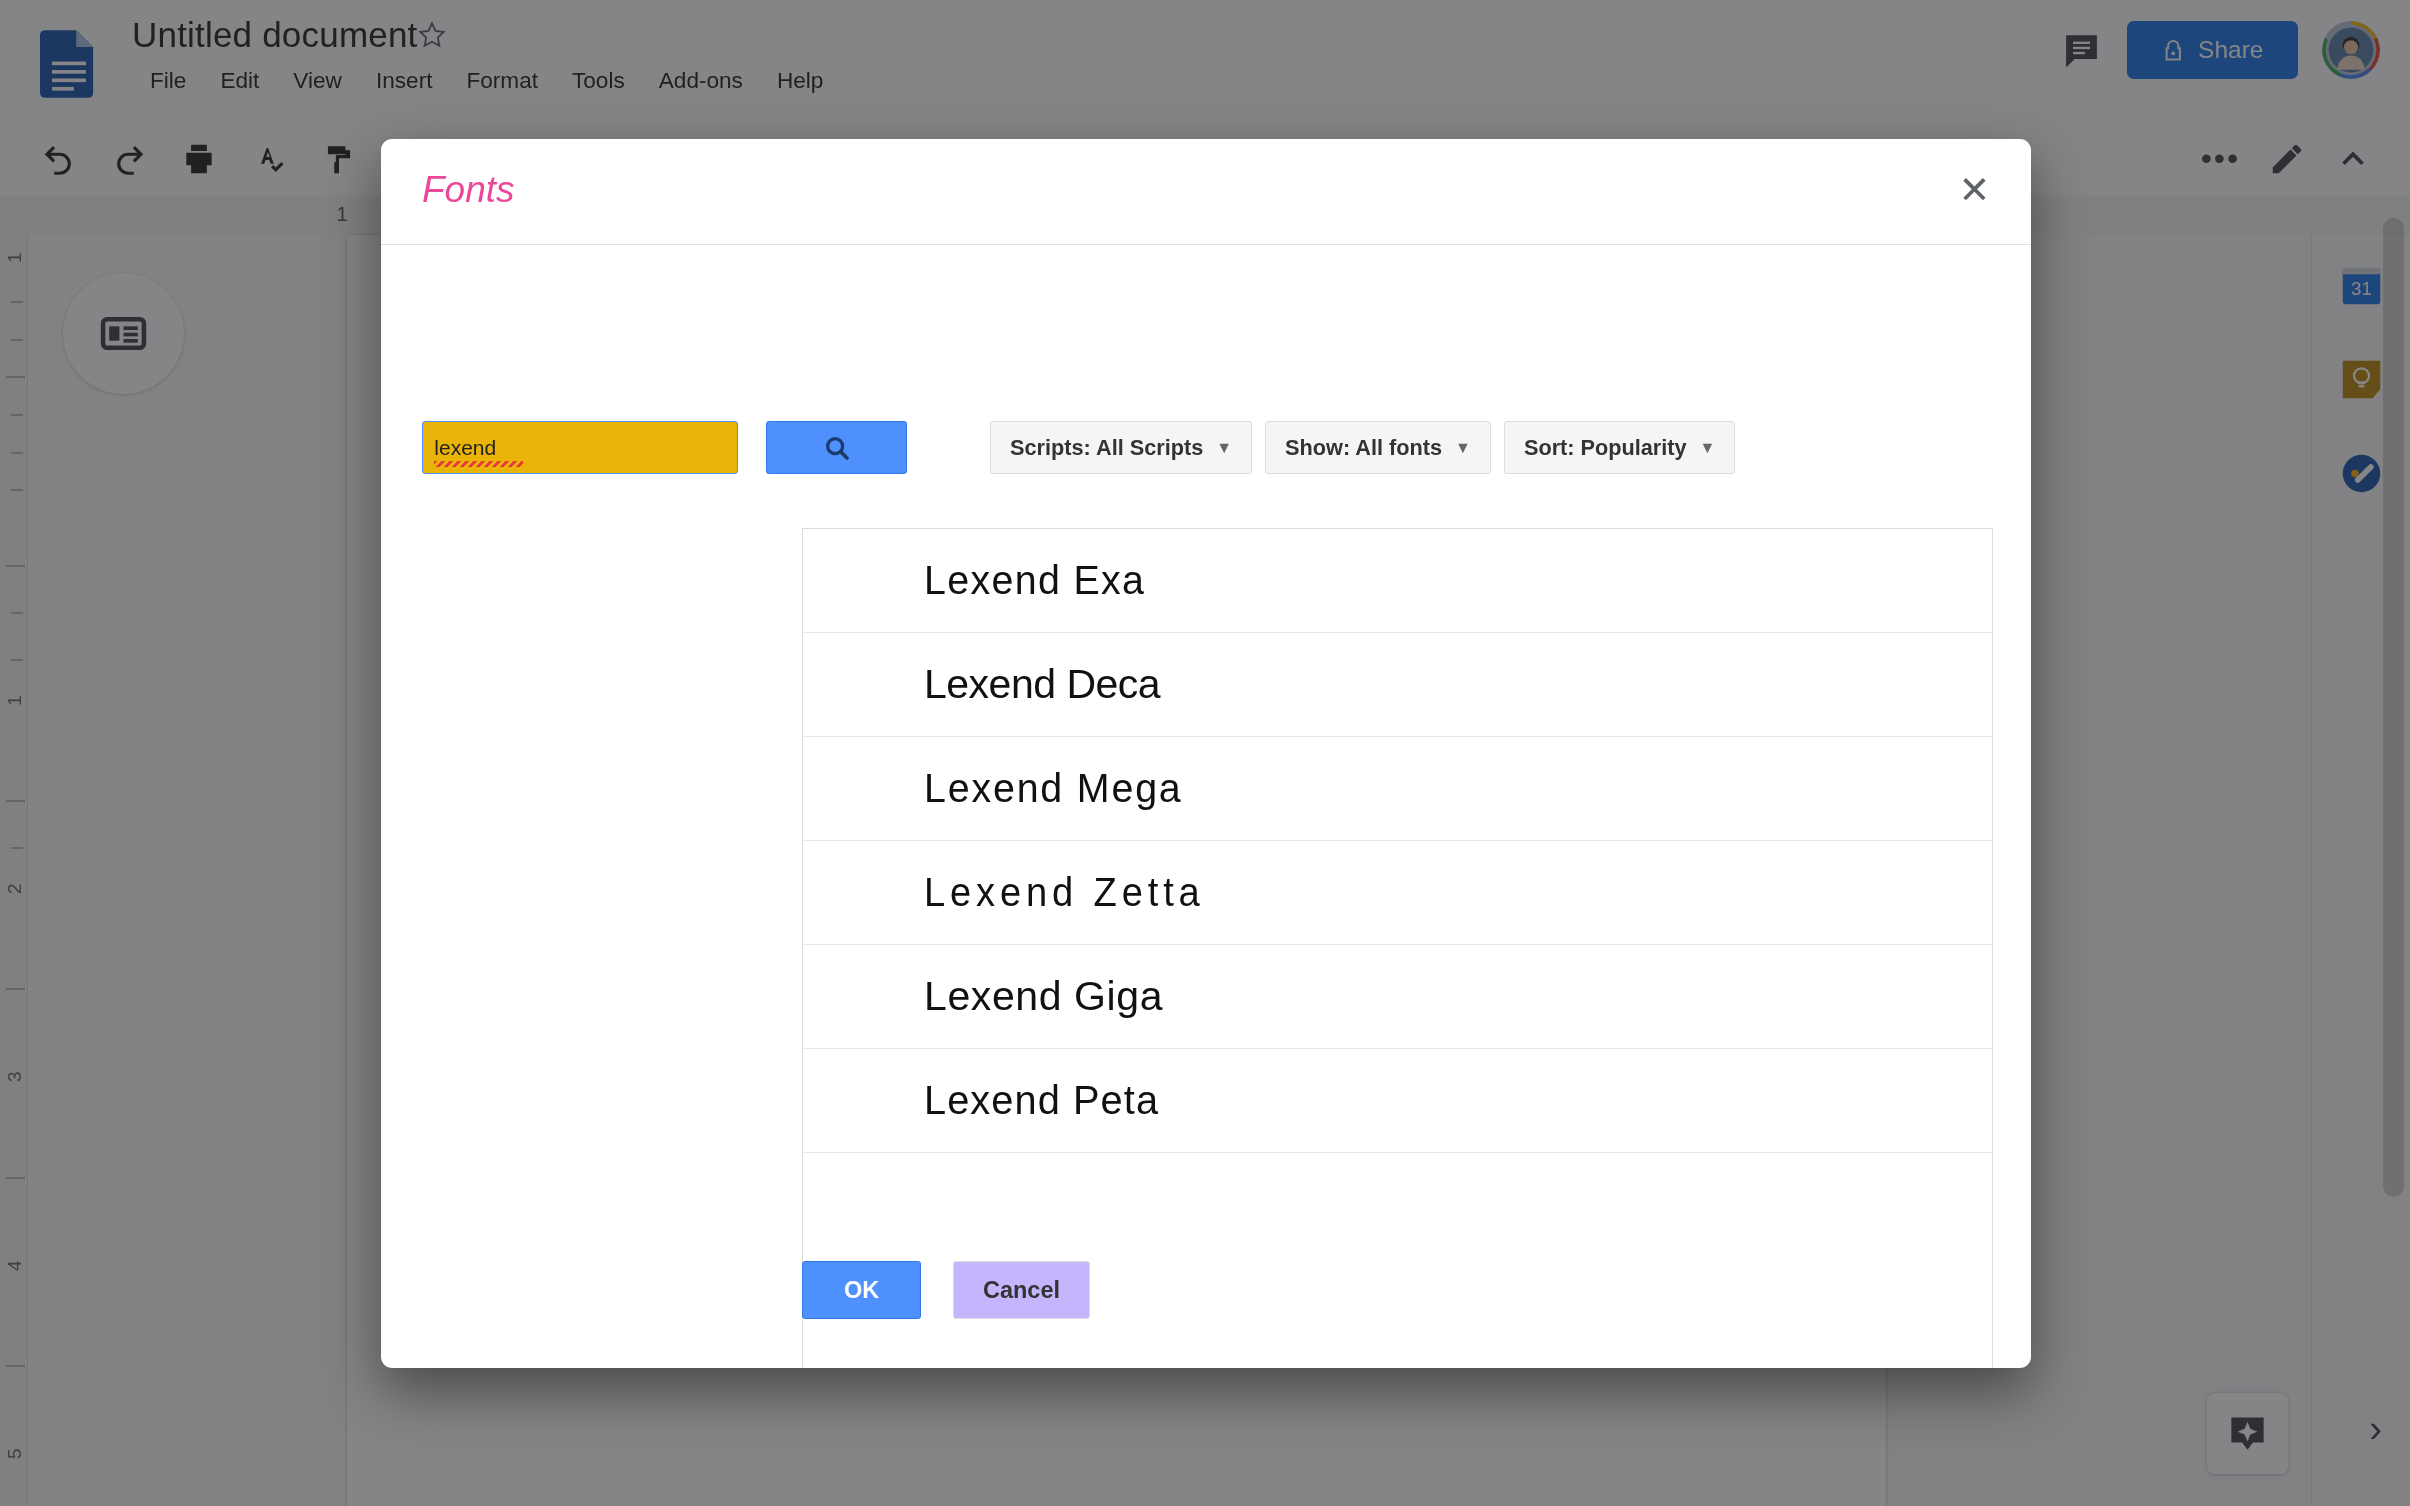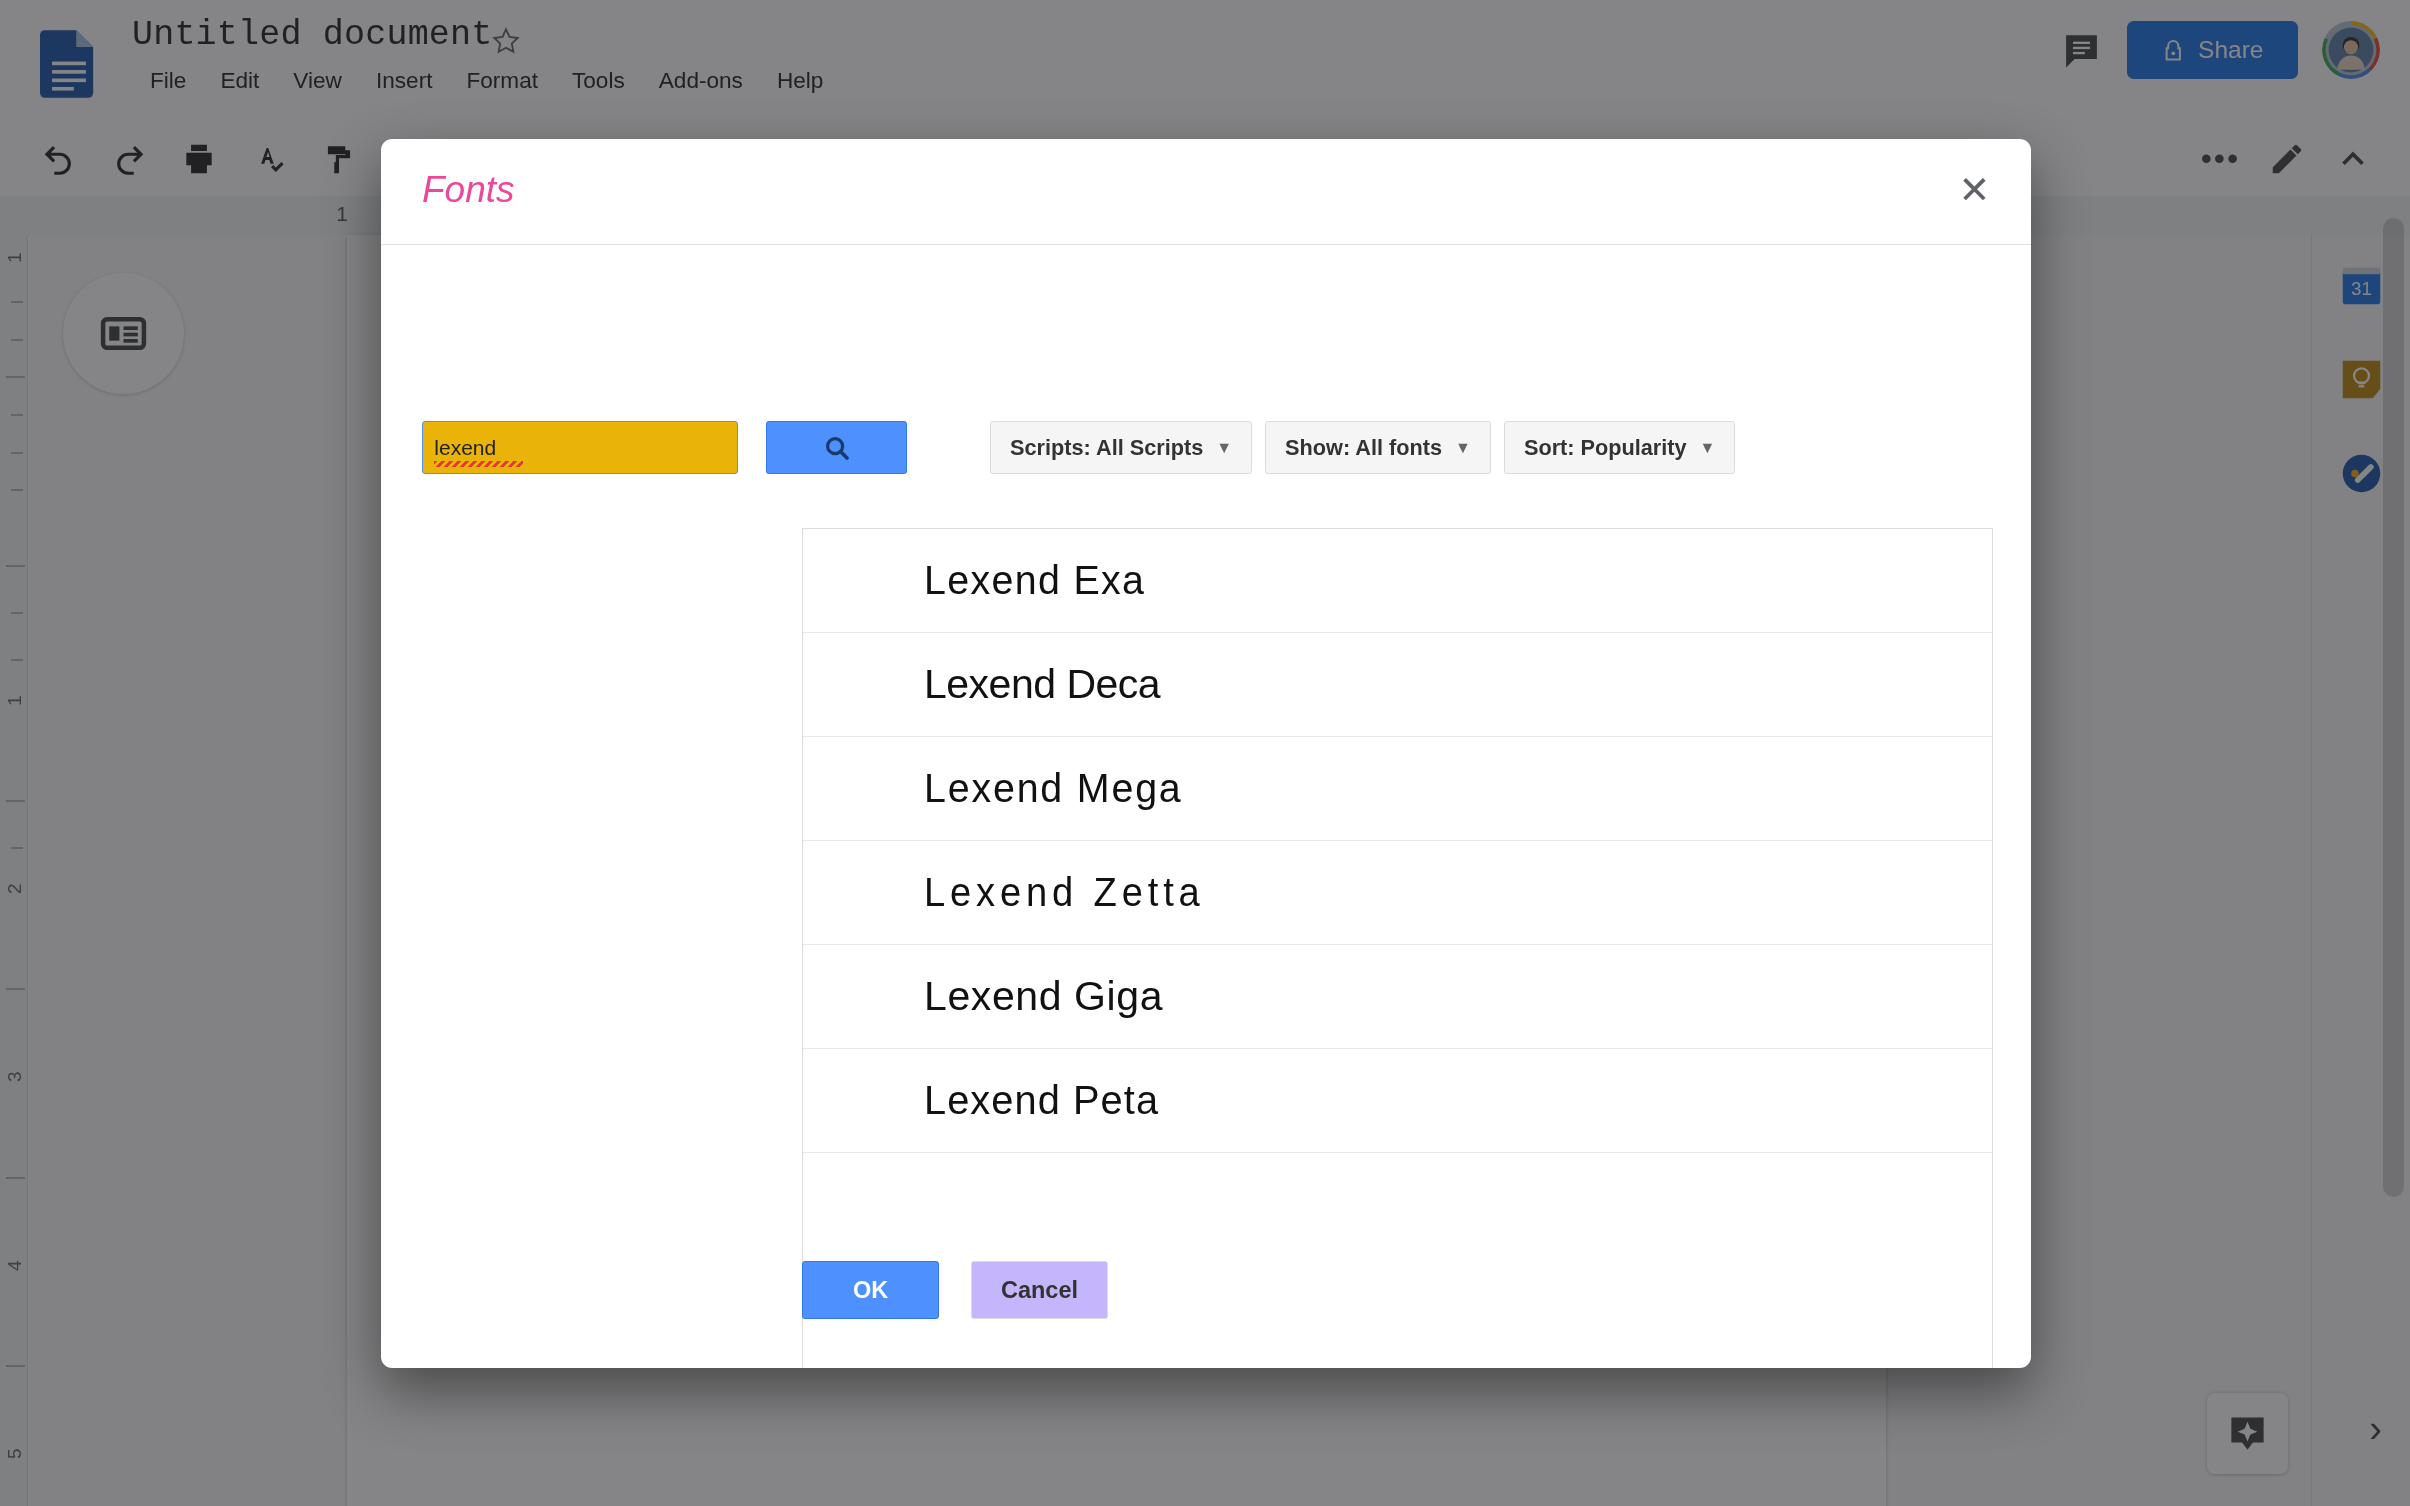--- a/index.html
+++ b/index.html
@@ -20,21 +20,21 @@
   .docs-header {
     position: absolute; top: 0; left: 0; right: 0; height: 122px;
     background: #ffffff;
     display: flex; align-items: flex-start;
   }
   .docs-logo {
     position: absolute; left: 40px; top: 30px;
     width: 58px; height: 68px;
   }
   .docs-title-block { position: absolute; left: 132px; top: 15px; }
-  .docs-title-row { display: flex; align-items: flex-end; gap: 0; font-family: Liberation Mono, monospace; }
+  .docs-title-row { display: flex; align-items: center; gap: 0; }
   .docs-title {
     font-size: 35px; color: #222; letter-spacing: 0.2px;
     white-space: nowrap;
   }
   .star-icon { width: 28px; height: 28px; display: block; }
   .docs-menubar {
     display: flex; gap: 34px; margin-top: 13px; margin-left: 18px;
   }
   .docs-menubar span {
     font-size: 22.6px; color: #222; white-space: nowrap;
@@ -238,21 +238,21 @@
   .lx-zetta { letter-spacing: 5.2px; transform: scaleX(.93); transform-origin:left; }
   .lx-giga  { letter-spacing: 0.6px; }
   .lx-peta  { letter-spacing: 1.1px; transform: scaleX(.97); transform-origin:left; }
 
   
   .dialog-footer {
     position: absolute; left: 421px; bottom: 49px;
     display: flex; gap: 32px; align-items:center;
   }
   .btn-ok {
-    width: 137px; height: 58px;
+    width: 119px; height: 58px;
     background: #4d90fe; border: 0.9px solid #3079ed;
     border-radius: 2.8px; color: #fff;
     font-size: 23.5px; font-weight: bold;
     display:flex; align-items:center; justify-content:center;
   }
   .btn-cancel {
     width: 137px; height: 58px;
     background: #c4b5fd; border: 0.9px solid #dcdcdc;
     border-radius: 2.8px; color: #333;
     font-size: 23.5px; font-weight: bold;

